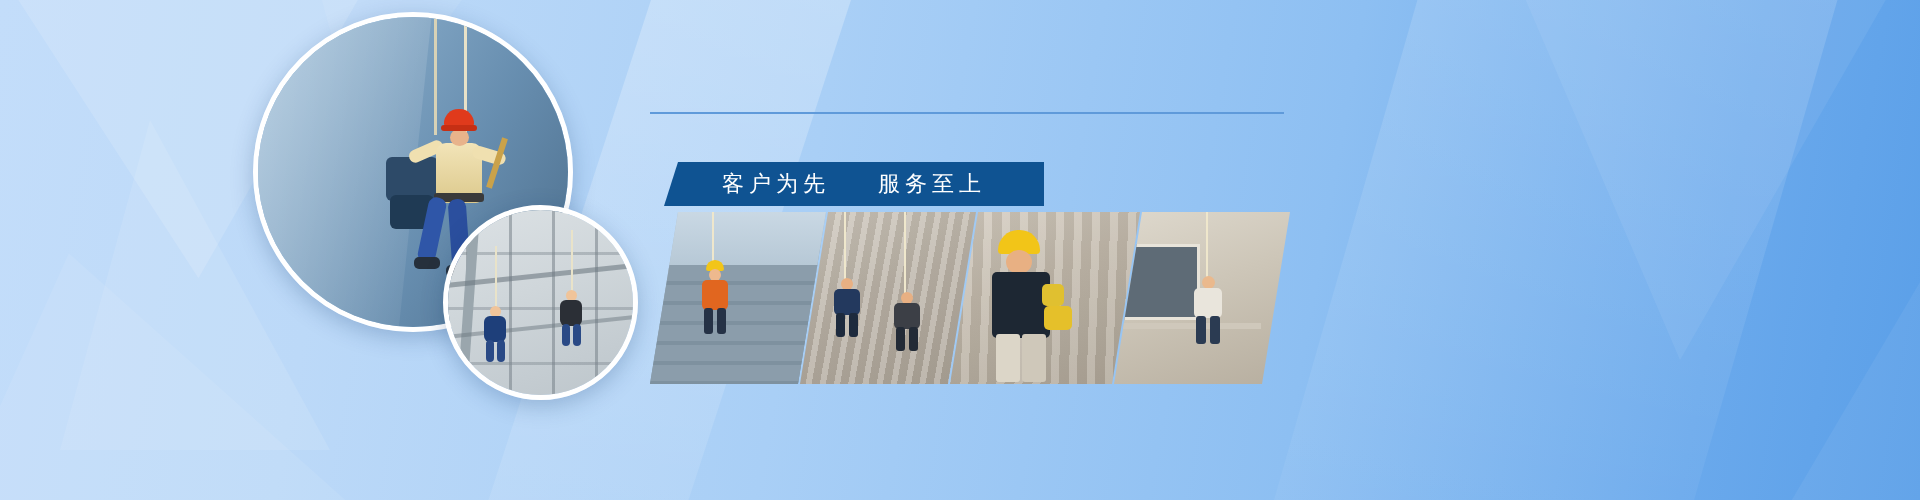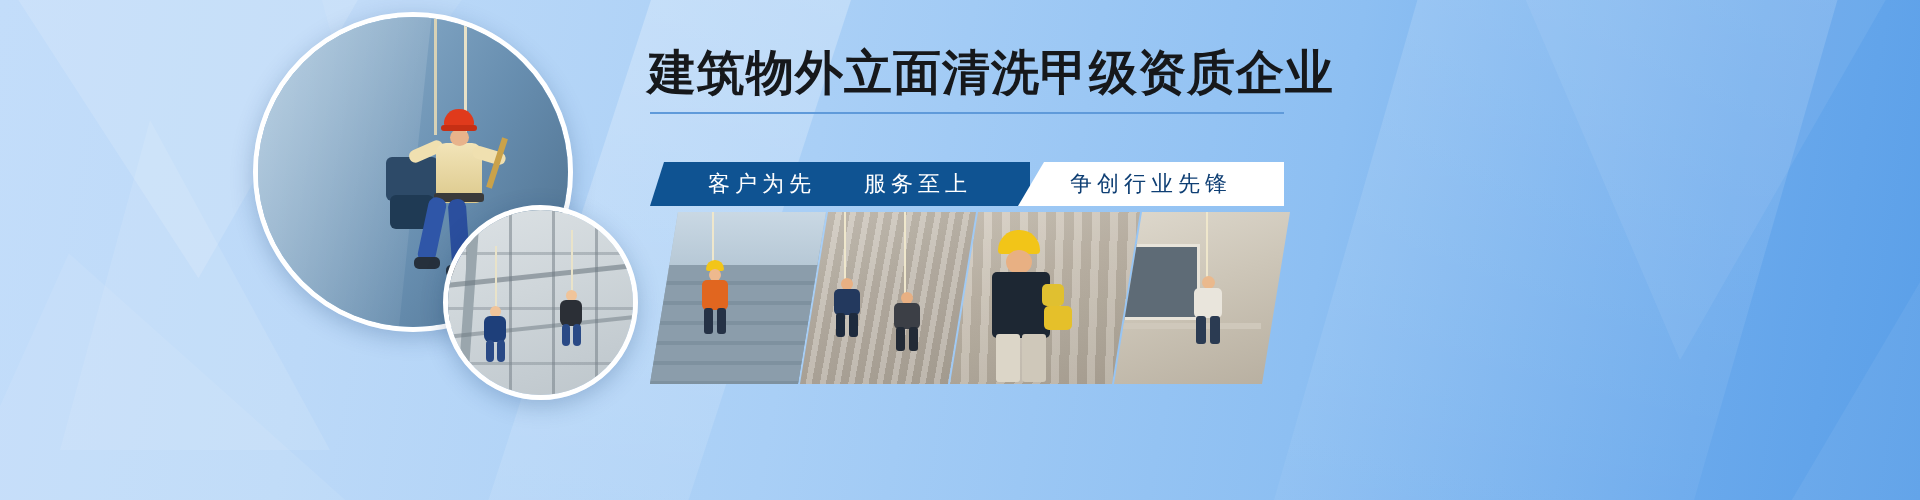--- a/index.html
+++ b/index.html
@@ -133,21 +133,21 @@
     letter-spacing:1px;white-space:nowrap;
     font-family:"DejaVu Sans","Liberation Sans",sans-serif;
   }
   .title-rule{position:absolute;left:2px;top:112px;width:634px;height:2px;background:#5f9ada;}
   .subtitle{
     position:absolute;left:2px;top:124px;width:100%;
     font-size:21px;line-height:1.2;color:#17202b;white-space:nowrap;
     font-family:"DejaVu Sans","Liberation Sans",sans-serif;
   }
 
-  .slogan-bar{position:absolute;left:2px;top:162px;height:44px;width:634px;}
+  .slogan-bar{position:absolute;left:16px;top:162px;height:44px;width:634px;}
   .sl-blue{
     position:absolute;left:0;top:0;height:44px;width:380px;
     background:#0f5392;
     clip-path:polygon(14px 0, 100% 0, 100% 100%, 0 100%);
     display:flex;align-items:center;justify-content:center;gap:48px;
   }
   .sl-blue span{
     color:#ffffff;font-size:22px;letter-spacing:5px;
     font-family:"DejaVu Sans","Liberation Sans",sans-serif;
   }
@@ -255,30 +255,26 @@
         <div class="ws-line"></div>
         <div class="ws-head"></div>
         <div class="ws-body" style="background:#2b2f36;"></div>
         <div class="ws-leg" style="left:2px;"></div>
         <div class="ws-leg" style="left:13px;"></div>
       </div>
     </div>
   </div>
 
   <div class="content">
-    <div class="title">建筑物外立面清洗甲级资质企业</div>
     <div class="title-rule"></div>
 
     <div class="slogan-bar">
       <div class="sl-blue">
         <span>客户为先</span>
         <span>服务至上</span>
-      </div>
-      <div class="sl-white">
-        <span>争创行业先锋</span>
       </div>
     </div>
   </div>
 
   <div class="strip">
 
     <div class="slant s1">
       <div class="sc-inner sc1">
         <div class="sky"></div>
         <div class="bld"></div>

